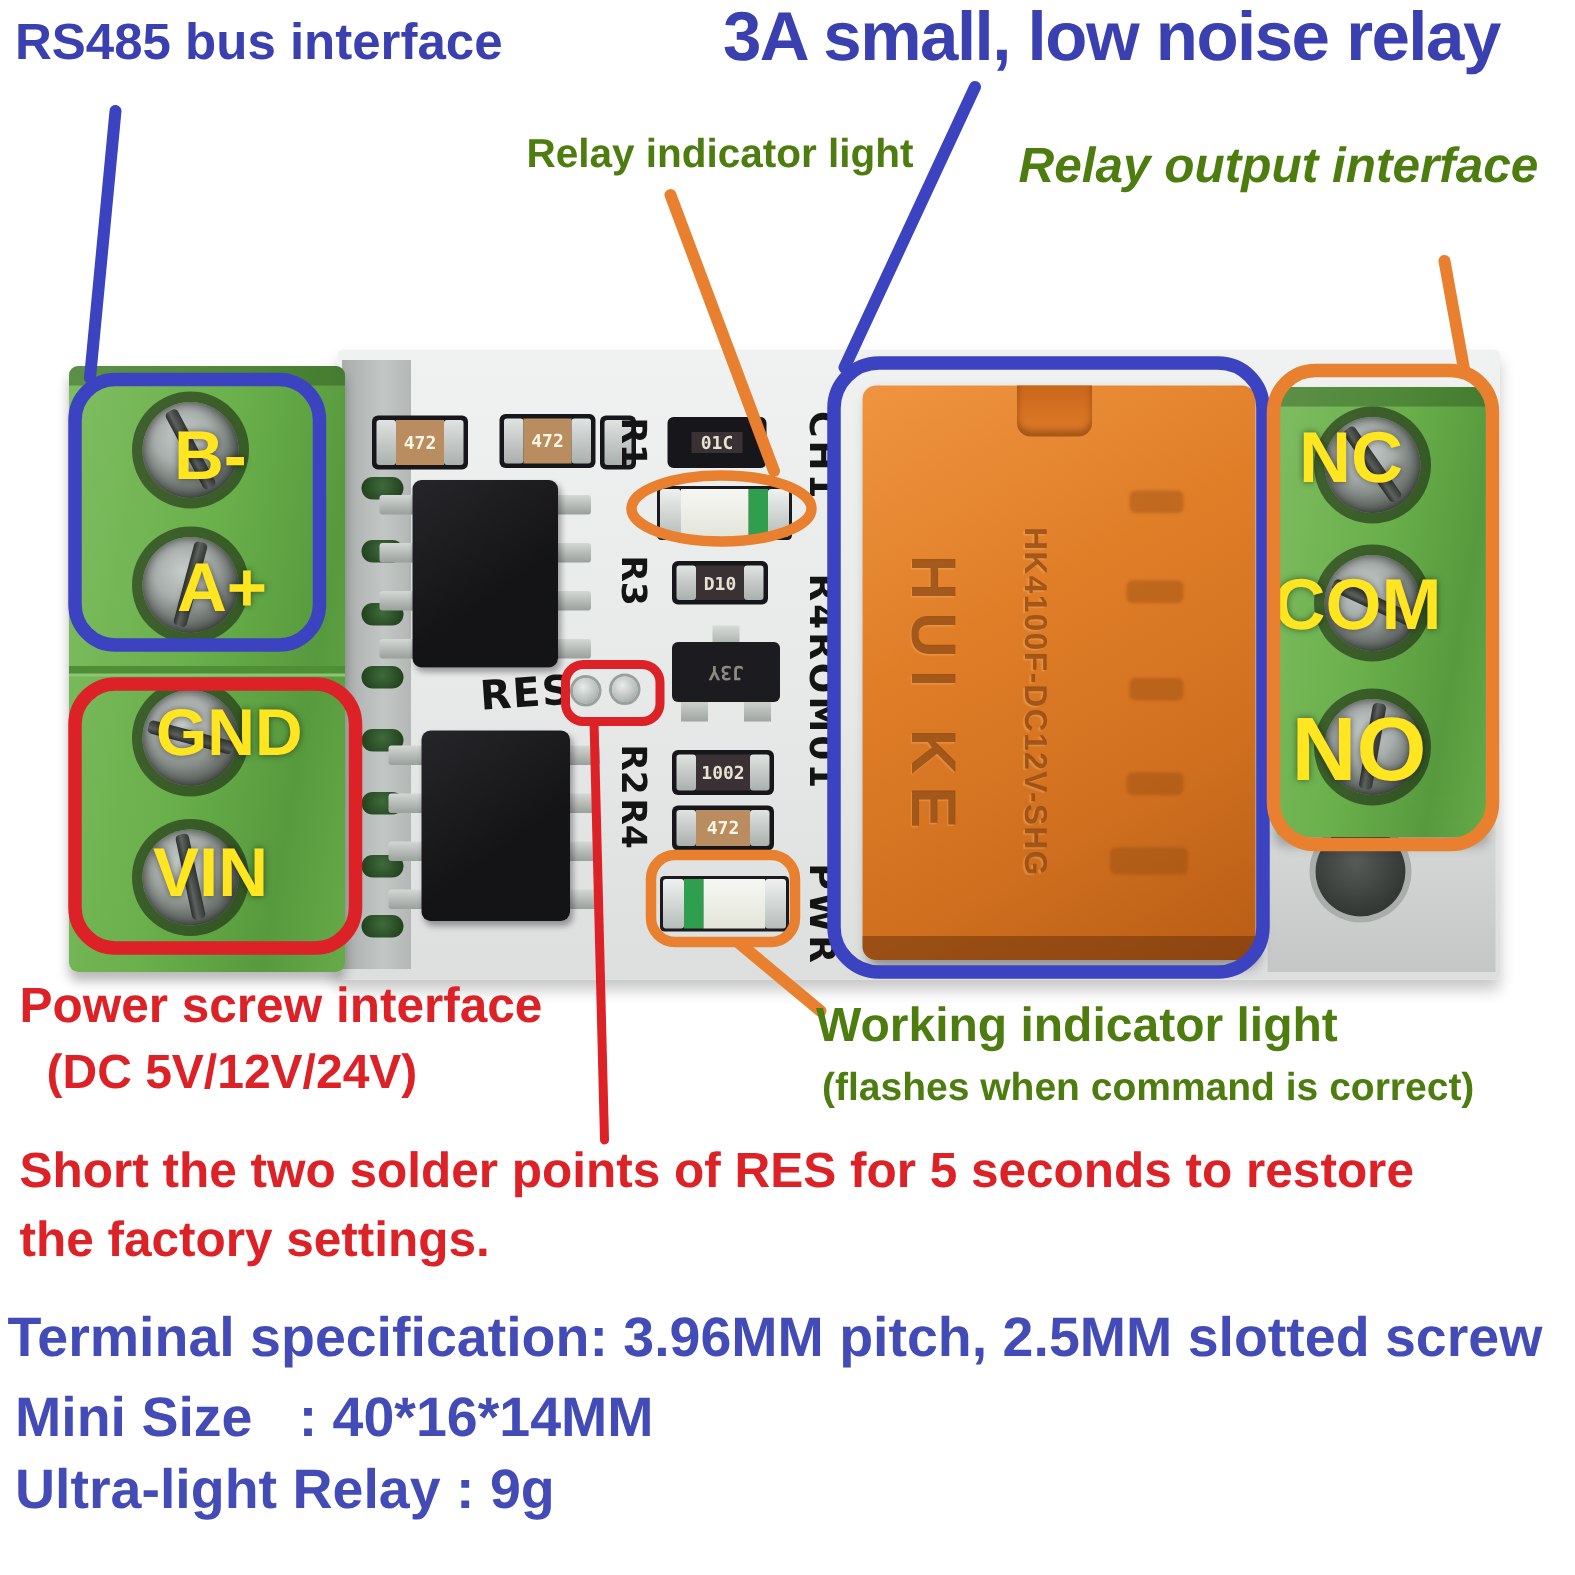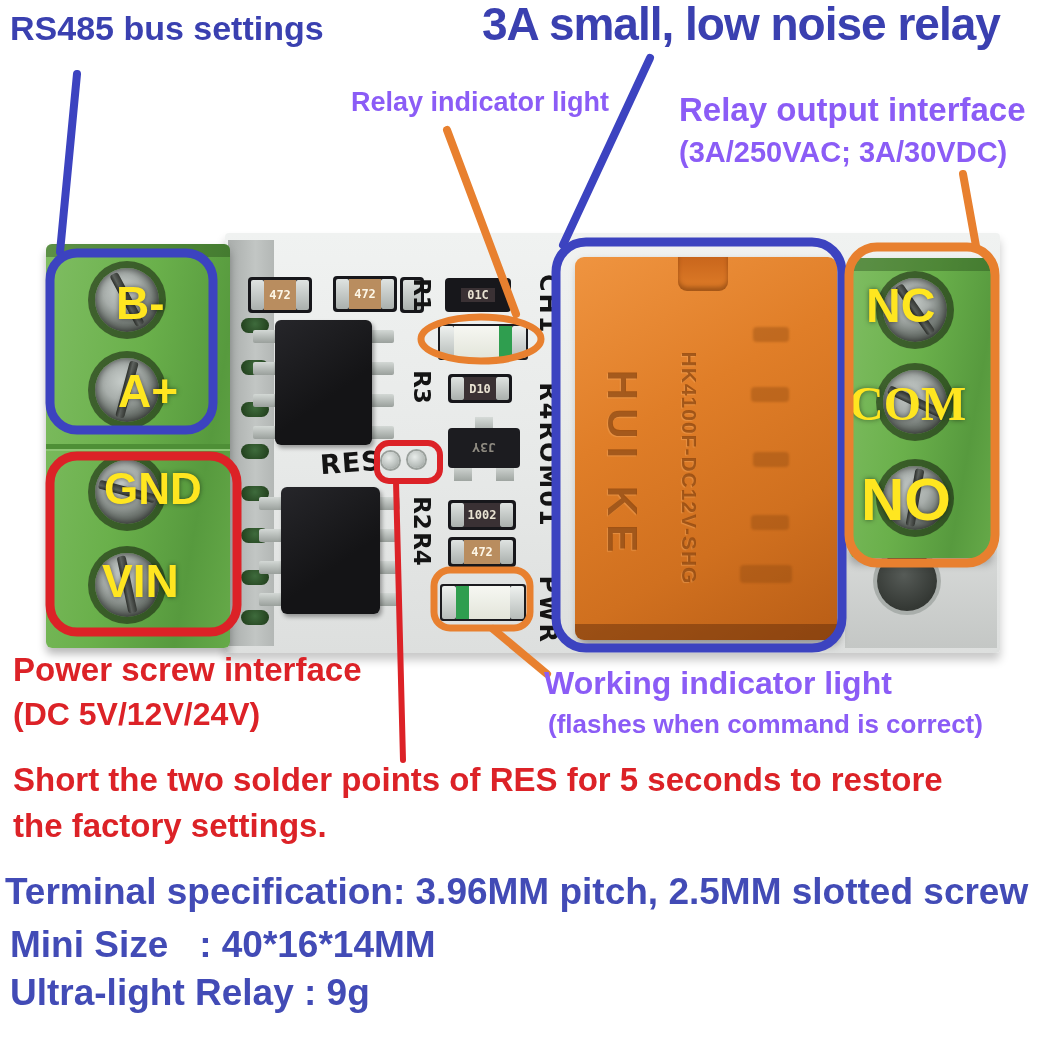--- a/index.html
+++ b/index.html
@@ -2,21 +2,21 @@
 <html><head>
 <meta charset="utf-8">
 <style>
   html,body{margin:0;padding:0;background:#ffffff;}
   .page{position:relative;width:1050px;height:1050px;background:#ffffff;overflow:hidden;
         font-family:"Liberation Sans",sans-serif;}
   .abs{position:absolute;}
   
   .ann{position:absolute;font-weight:700;line-height:1.08;white-space:nowrap;z-index:45;}
   .blue{color:#3a40b0;}
-  .orange{color:#8b5cf6;}
+  .orange{color:#4d7c0f;}
   .red{color:#dc2227;}
   .specblue{color:#424bb6;}
   .pre{white-space:pre;}
   
   .pcb-base{position:absolute;left:225px;top:233px;width:775px;height:420px;
             background:linear-gradient(180deg,#f0f2f1 0%,#e7e9e8 55%,#dddfde 100%);
             border-radius:4px;box-shadow:0 7px 10px rgba(0,0,0,.22);z-index:1;}
   .grey-strip{position:absolute;left:228px;top:240px;width:46px;height:406px;
             background:linear-gradient(90deg,#a9adab,#c2c6c4 60%,#b3b7b5);z-index:3;}
   .pad{position:absolute;width:28px;height:15px;border-radius:8px;
@@ -72,27 +72,26 @@
   .hole{position:absolute;left:877px;top:551px;width:60px;height:60px;border-radius:50%;z-index:4;
         background:radial-gradient(circle at 45% 40%,#565b57,#343834 70%);box-shadow:0 0 0 4px #a9aeab;}
   
   .overlay{position:absolute;left:0;top:0;z-index:40;pointer-events:none;}
 </style>
 </head>
 <body>
 
 <div class="page">
 
-  <div class="ann blue" style="left:10px;top:10px;font-size:34px;">RS485 bus settings</div>
+  <div class="ann blue" style="left:10px;top:10px;font-size:34px;">RS485 bus interface</div>
   <div class="ann blue" style="left:482px;top:0px;font-size:46px;letter-spacing:-1px;">3A small, low noise relay</div>
   <div class="ann orange" style="left:351px;top:88px;font-size:27px;">Relay indicator light</div>
-  <div class="ann orange" style="left:679px;top:92px;font-size:33px;">Relay output interface</div>
-  <div class="ann orange" style="left:679px;top:137px;font-size:29px;">(3A/250VAC; 3A/30VDC)</div>
+  <div class="ann orange" style="left:679px;top:92px;font-size:33px;font-style:italic;">Relay output interface</div>
   <div class="ann red" style="left:13px;top:652px;font-size:33px;">Power screw interface</div>
-  <div class="ann red" style="left:13px;top:697px;font-size:32px;">(DC 5V/12V/24V)</div>
+  <div class="ann red" style="left:31px;top:697px;font-size:32px;">(DC 5V/12V/24V)</div>
   <div class="ann orange" style="left:544px;top:666px;font-size:32px;">Working indicator light</div>
   <div class="ann orange" style="left:548px;top:710px;font-size:26px;">(flashes when command is correct)</div>
   <div class="ann red" style="left:13px;top:762px;font-size:33px;">Short the two solder points of RES for 5 seconds to restore</div>
   <div class="ann red" style="left:13px;top:808px;font-size:33px;">the factory settings.</div>
   <div class="ann specblue pre" style="left:5px;top:872px;font-size:37px;">Terminal specification: 3.96MM pitch, 2.5MM slotted screw</div>
   <div class="ann specblue pre" style="left:10px;top:925px;font-size:37px;">Mini Size   : 40*16*14MM</div>
   <div class="ann specblue pre" style="left:10px;top:973px;font-size:37px;">Ultra-light Relay : 9g</div>
 
   <div class="abs" style="left:0;top:0;width:1050px;height:1050px;z-index:1;">
 
@@ -236,21 +235,21 @@
     <div class="screw" style="left:883px;top:278px;">
         <div class="slot" style="transform:rotate(55deg);"></div>
       </div>
     <div class="screw" style="left:883px;top:370px;">
         <div class="slot" style="transform:rotate(25deg);"></div>
       </div>
     <div class="screw" style="left:883px;top:466px;">
         <div class="slot" style="transform:rotate(100deg);"></div>
       </div>
     <div class="tlabel" style="left:866px;top:282px;font-size:48px;">NC</div>
-    <div class="tlabel" style="left:849px;top:380px;font-size:48px;font-family:Liberation Serif, serif;">COM</div>
+    <div class="tlabel" style="left:849px;top:380px;font-size:48px;">COM</div>
     <div class="tlabel" style="left:861px;top:470px;font-size:60px;">NO</div>
   </div>
 
   <svg class="overlay" width="1050" height="1050" viewBox="0 0 1050 1050">
 
     <line x1="77" y1="74" x2="60" y2="252" stroke="#3c43c0" stroke-width="8" stroke-linecap="round"></line>
     <line x1="650" y1="58" x2="563" y2="245" stroke="#3c43c0" stroke-width="8" stroke-linecap="round"></line>
     <line x1="447" y1="130" x2="516" y2="314" stroke="#e8802f" stroke-width="8" stroke-linecap="round"></line>
     <line x1="963" y1="174" x2="976" y2="246" stroke="#e8802f" stroke-width="8" stroke-linecap="round"></line>
     <line x1="396" y1="481" x2="403" y2="760" stroke="#dc2227" stroke-width="6" stroke-linecap="round"></line>

